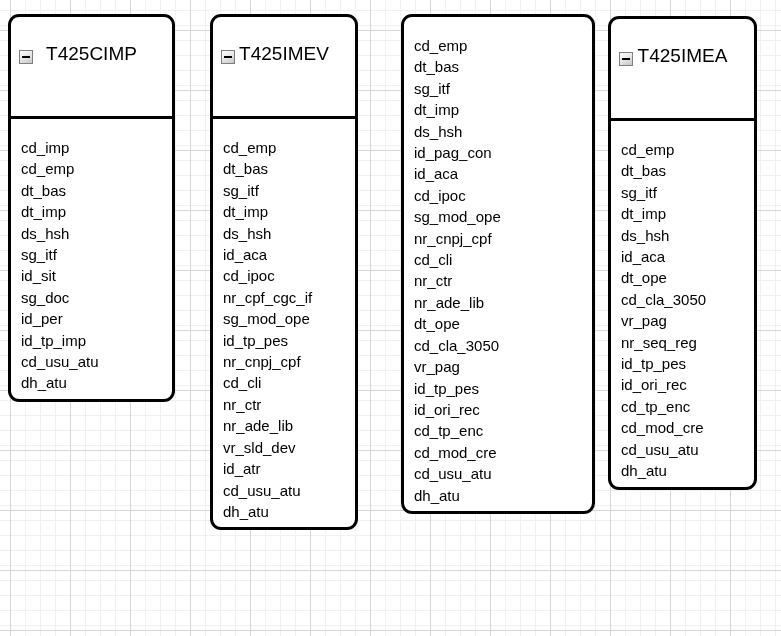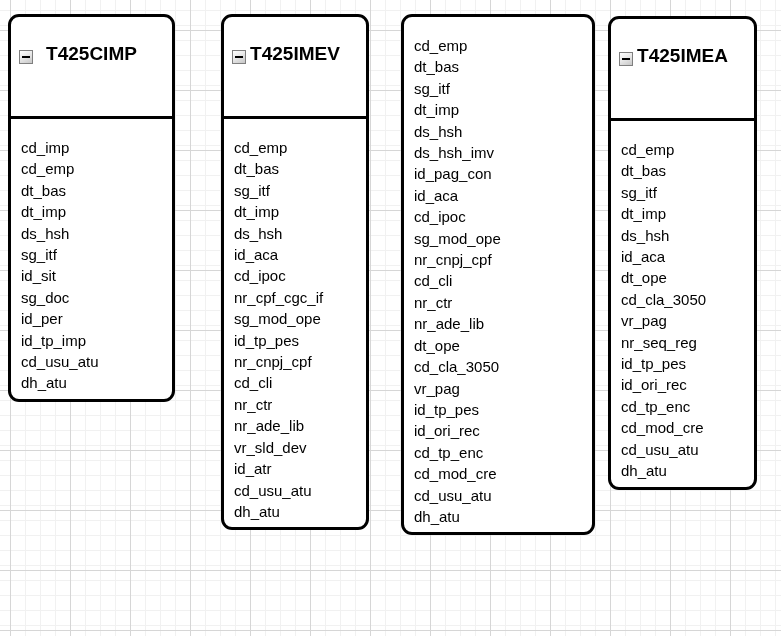--- a/index.html
+++ b/index.html
@@ -26,21 +26,20 @@
     position: absolute;
     box-sizing: border-box;
     background: #ffffff;
     border: 3px solid #000000;
     border-radius: 11px;
   }
   .hdr {
     position: relative;
     height: 73px;
     border-bottom: 3px solid #000000;
-    font-weight: bold;
   }
   .collapse {
     position: absolute;
     left: 8px;
     top: 7px;
     width: 14px;
     height: 14px;
     box-sizing: border-box;
     border: 1px solid #7f7f7f;
     background: linear-gradient(150deg, #ffffff 0%, #e9e9e9 45%, #c6c6c6 100%);
@@ -66,21 +65,21 @@
     margin: 0;
     padding: 18px 4px 5px 10px;
     font-size: 15px;
     line-height: 21.4px;
     color: #000000;
     white-space: nowrap;
     overflow: hidden;
   }
   
   .n1 { left: 8px;   top: 14px; width: 167px; }
-  .n2 { left: 221px; top: 14px; width: 148px; }
+  .n2 { left: 210px; top: 14px; width: 148px; }
   .n3 { left: 401px; top: 14px; width: 194px; }
   .n4 { left: 608px; top: 16px; width: 149px; }
 </style>
 </head>
 <body>
 
 <div class="node n1">
   <div class="hdr">
     <div class="collapse">
       <span class="minus"></span>
@@ -132,21 +131,20 @@
     </ul>
 </div>
 
 <div class="node n3">
   <ul class="cols">
       <li>cd_emp</li>
       <li>dt_bas</li>
       <li>sg_itf</li>
       <li>dt_imp</li>
       <li>ds_hsh</li>
-      <li>ds_hsh_imv</li>
       <li>id_pag_con</li>
       <li>id_aca</li>
       <li>cd_ipoc</li>
       <li>sg_mod_ope</li>
       <li>nr_cnpj_cpf</li>
       <li>cd_cli</li>
       <li>nr_ctr</li>
       <li>nr_ade_lib</li>
       <li>dt_ope</li>
       <li>cd_cla_3050</li>

